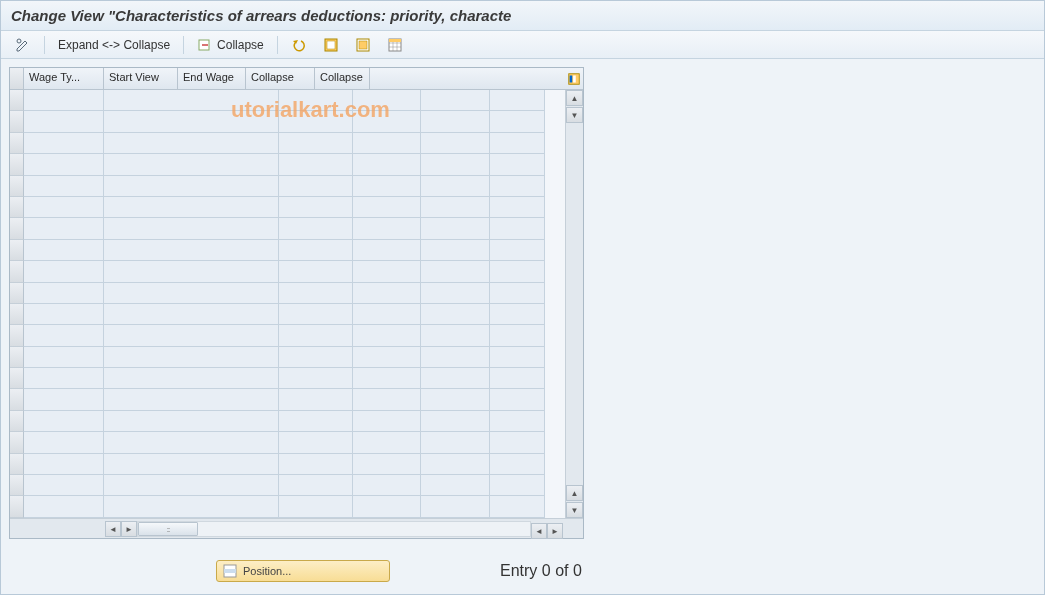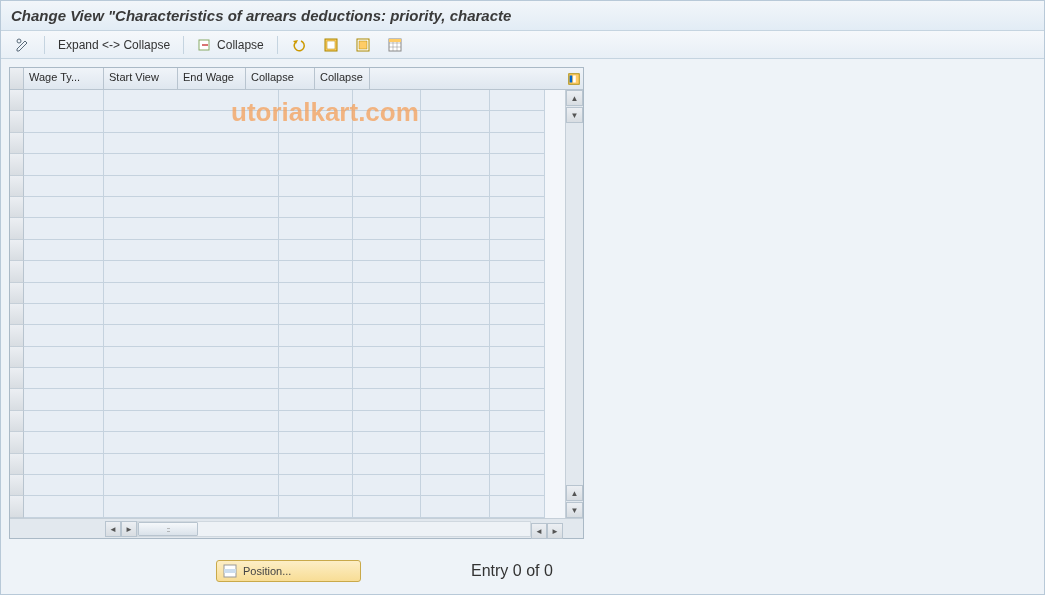--- a/index.html
+++ b/index.html
@@ -181,39 +181,39 @@
       top: 50%;
       transform: translate(-50%, -50%);
       font-size: 7px;
       color: #888;
       letter-spacing: -1px;
     }
     .watermark {
       position: absolute;
       top: 38px;
       left: 230px;
-      font-size: 26px;
+      font-size: 22px;
       font-weight: bold;
       color: #f5a05a;
       opacity: 0.75;
       pointer-events: none;
       z-index: 5;
       font-family: Verdana, sans-serif;
     }
     .footer-row {
       position: absolute;
       bottom: 12px;
       left: 0;
       width: 100%;
       display: flex;
       align-items: center;
     }
     .position-btn {
       margin-left: 215px;
-      width: 145px;
+      width: 174px;
       height: 22px;
       background: linear-gradient(to bottom, #fdeec6 0%, #f8dd95 100%);
       border: 1px solid #c9a94a;
       border-radius: 3px;
       display: flex;
       align-items: center;
       padding: 0 6px;
       font-size: 11px;
       color: #444;
       cursor: pointer;

